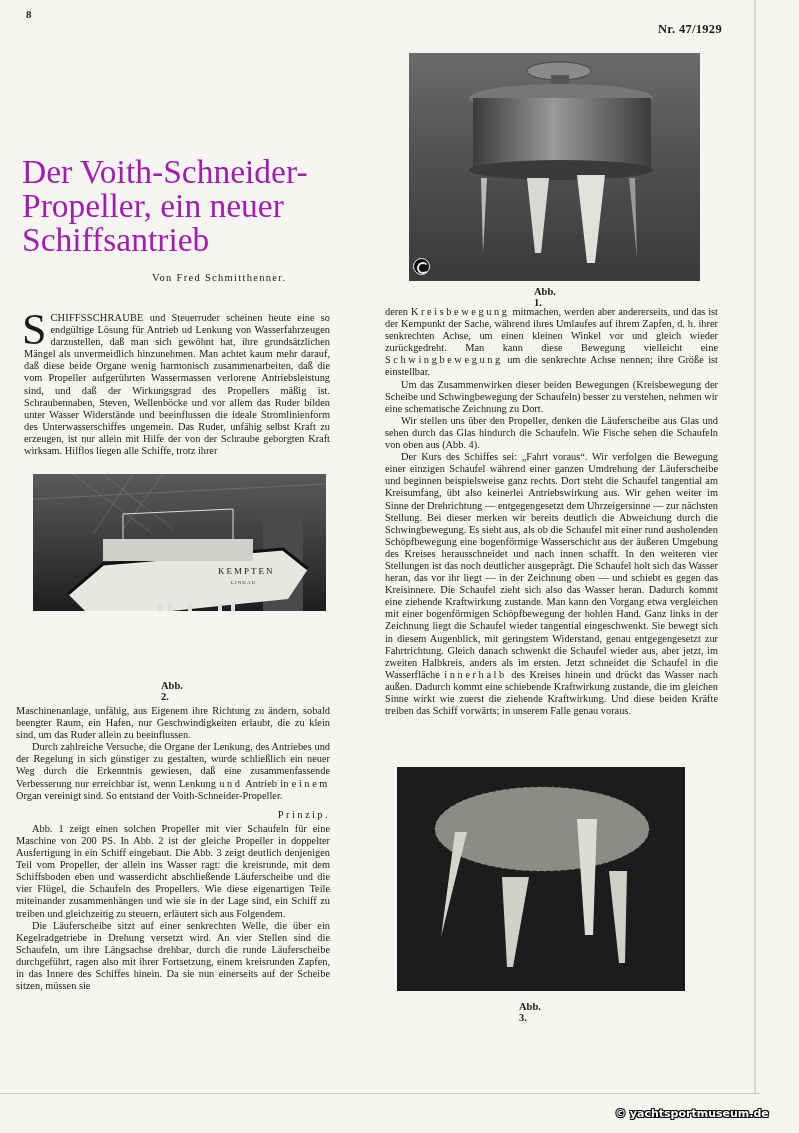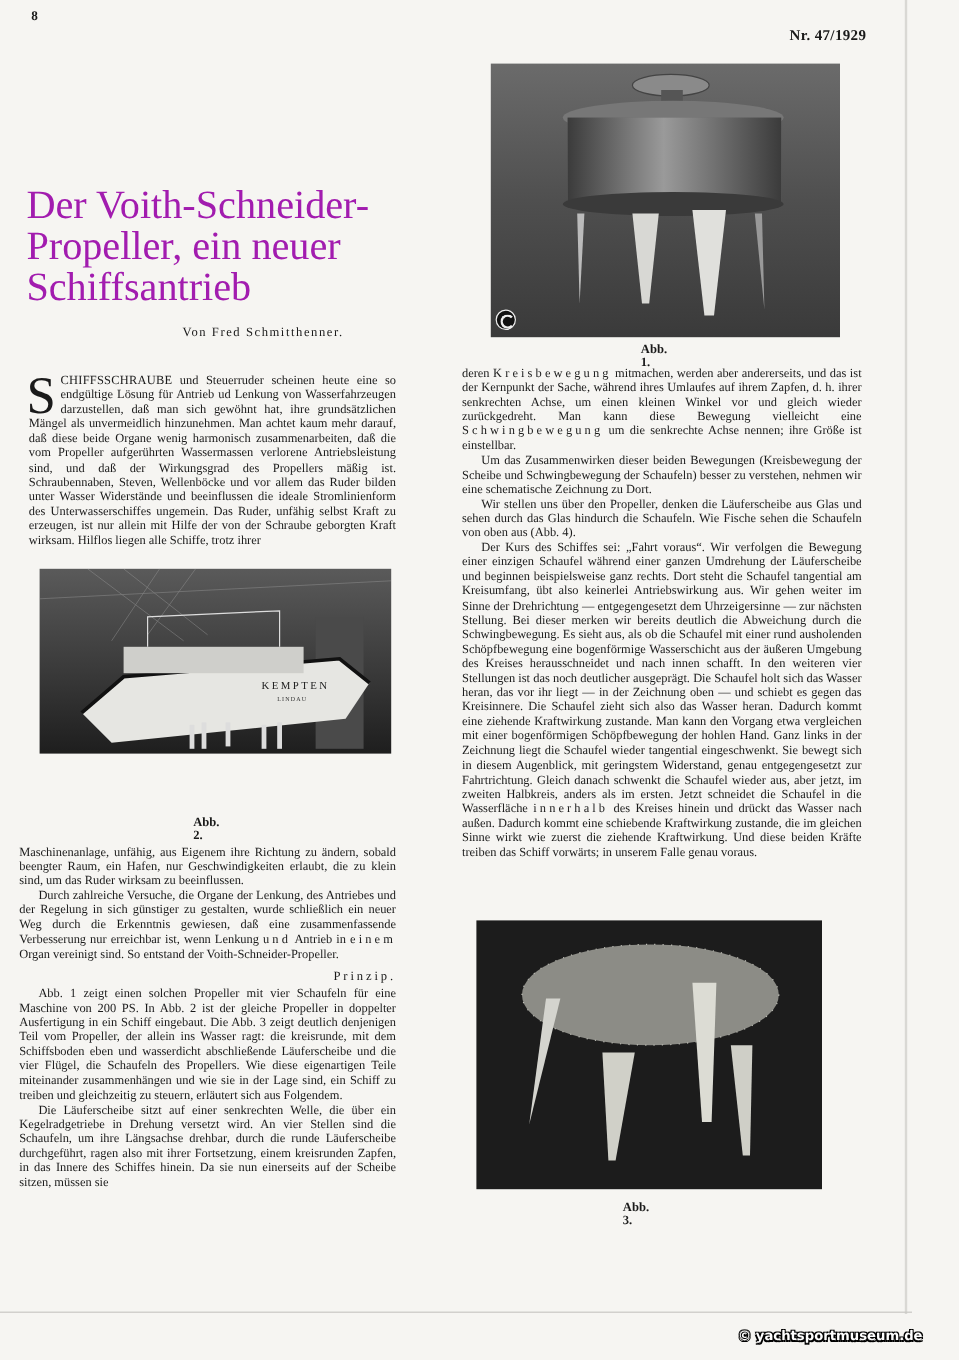--- a/index.html
+++ b/index.html
@@ -66,21 +66,21 @@
 <h1 class="title">Der Voith-Schneider-Propeller, ein neuer Schiffsantrieb</h1>
 <div class="byline">Von Fred Schmitthenner.</div>
 
 <div class="col col-left-a">
   <p class="noindent">
     <span class="dropcap">S</span><span class="smallcaps">CHIFFSSCHRAUBE</span><span> und Steuerruder scheinen heute eine so endgültige Lösung für Antrieb ud Lenkung von Wasserfahrzeugen darzustellen, daß man sich gewöhnt hat, ihre grundsätzlichen Mängel als unvermeidlich hinzunehmen. Man achtet kaum mehr darauf, daß diese beide Organe wenig harmonisch zusammenarbeiten, daß die vom Propeller aufgerührten Wassermassen verlorene Antriebsleistung sind, und daß der Wirkungsgrad des Propellers mäßig ist. Schraubennaben, Steven, Wellenböcke und vor allem das Ruder bilden unter Wasser Widerstände und beeinflussen die ideale Stromlinienform des Unterwasserschiffes ungemein. Das Ruder, unfähig selbst Kraft zu erzeugen, ist nur allein mit Hilfe der von der Schraube geborgten Kraft wirksam. Hilflos liegen alle Schiffe, trotz ihrer</span>
   </p>
 </div>
 
 <div class="figure">
-  <div class="photo" style="left:33px; top:474px; width:293px; height:154px; background: linear-gradient(180deg,#5a5a5a 0%,#3a3a3a 55%,#1e1e1e 100%); text-align: center;">
+  <div class="photo" style="left:33px; top:474px; width:293px; height:137px; background: linear-gradient(180deg,#5a5a5a 0%,#3a3a3a 55%,#1e1e1e 100%); text-align: center;">
     <svg width="293" height="193" viewBox="0 0 293 193">
       <g stroke="#9a9a9a" stroke-width="0.6" opacity=".6">
         <line x1="40" y1="0" x2="120" y2="60"></line>
           <line x1="70" y1="0" x2="140" y2="55"></line>
         <line x1="100" y1="0" x2="60" y2="60"></line>
           <line x1="130" y1="0" x2="90" y2="55"></line>
         <line x1="0" y1="25" x2="293" y2="10"></line>
       </g>
       <rect x="230" y="40" width="40" height="110" fill="#4a4a4a"></rect>
       <path d="M35 120 L70 90 L250 75 L275 95 L255 125 L60 145 Z" fill="#e6e6e2"></path>
@@ -97,21 +97,21 @@
           <rect x="198" y="128" width="4" height="22"></rect>
         </g>
       <rect x="0" y="160" width="293" height="33" fill="#1a1a1a"></rect>
     </svg>
     <div class="logo-badge" style="left:4px; top:170px;"></div>
   </div>
   <div class="caption" style="left:161px; top:680px;">Abb. 2.</div>
 </div>
 
 <div class="col col-left-b">
-  <p class="noindent">Maschinenanlage, unfähig, aus Eigenem ihre Richtung zu ändern, sobald beengter Raum, ein Hafen, nur Geschwindigkeiten erlaubt, die zu klein sind, um das Ruder wirksam zu beeinflussen.</p>
+  <p class="noindent">Maschinenanlage, unfähig, aus Eigenem ihre Richtung zu ändern, sobald beengter Raum, ein Hafen, nur Geschwindigkeiten erlaubt, die zu klein sind, um das Ruder allein zu beeinflussen.</p>
   <p><span>Durch zahlreiche Versuche, die Organe der Lenkung, des Antriebes und der Regelung in sich günstiger zu gestalten, wurde schließlich ein neuer Weg durch die Erkenntnis gewiesen, daß eine zusammenfassende Verbesserung nur erreichbar ist, wenn Lenkung </span><span class="spaced">und</span><span> Antrieb in </span><span class="spaced">einem</span><span> Organ vereinigt sind. So entstand der Voith-Schneider-Propeller.</span></p>
   <div class="section-head">Prinzip.</div>
   <p>Abb. 1 zeigt einen solchen Propeller mit vier Schaufeln für eine Maschine von 200 PS. In Abb. 2 ist der gleiche Propeller in doppelter Ausfertigung in ein Schiff eingebaut. Die Abb. 3 zeigt deutlich denjenigen Teil vom Propeller, der allein ins Wasser ragt: die kreisrunde, mit dem Schiffsboden eben und wasserdicht abschließende Läuferscheibe und die vier Flügel, die Schaufeln des Propellers. Wie diese eigenartigen Teile miteinander zusammenhängen und wie sie in der Lage sind, ein Schiff zu treiben und gleichzeitig zu steuern, erläutert sich aus Folgendem.</p>
   <p>Die Läuferscheibe sitzt auf einer senkrechten Welle, die über ein Kegelradgetriebe in Drehung versetzt wird. An vier Stellen sind die Schaufeln, um ihre Längsachse drehbar, durch die runde Läuferscheibe durchgeführt, ragen also mit ihrer Fortsetzung, einem kreisrunden Zapfen, in das Innere des Schiffes hinein. Da sie nun einerseits auf der Scheibe sitzen, müssen sie</p>
 </div>
 
 <div class="figure">
   <div class="photo" style="left:409px; top:53px; width:291px; height:228px; background: linear-gradient(180deg,#6b6b6b 0%,#4f4f4f 50%,#3a3a3a 100%);">
     <svg width="291" height="228" viewBox="0 0 291 228">
       <ellipse cx="150" cy="18" rx="32" ry="9" fill="#8a8a8a" stroke="#444"></ellipse>

